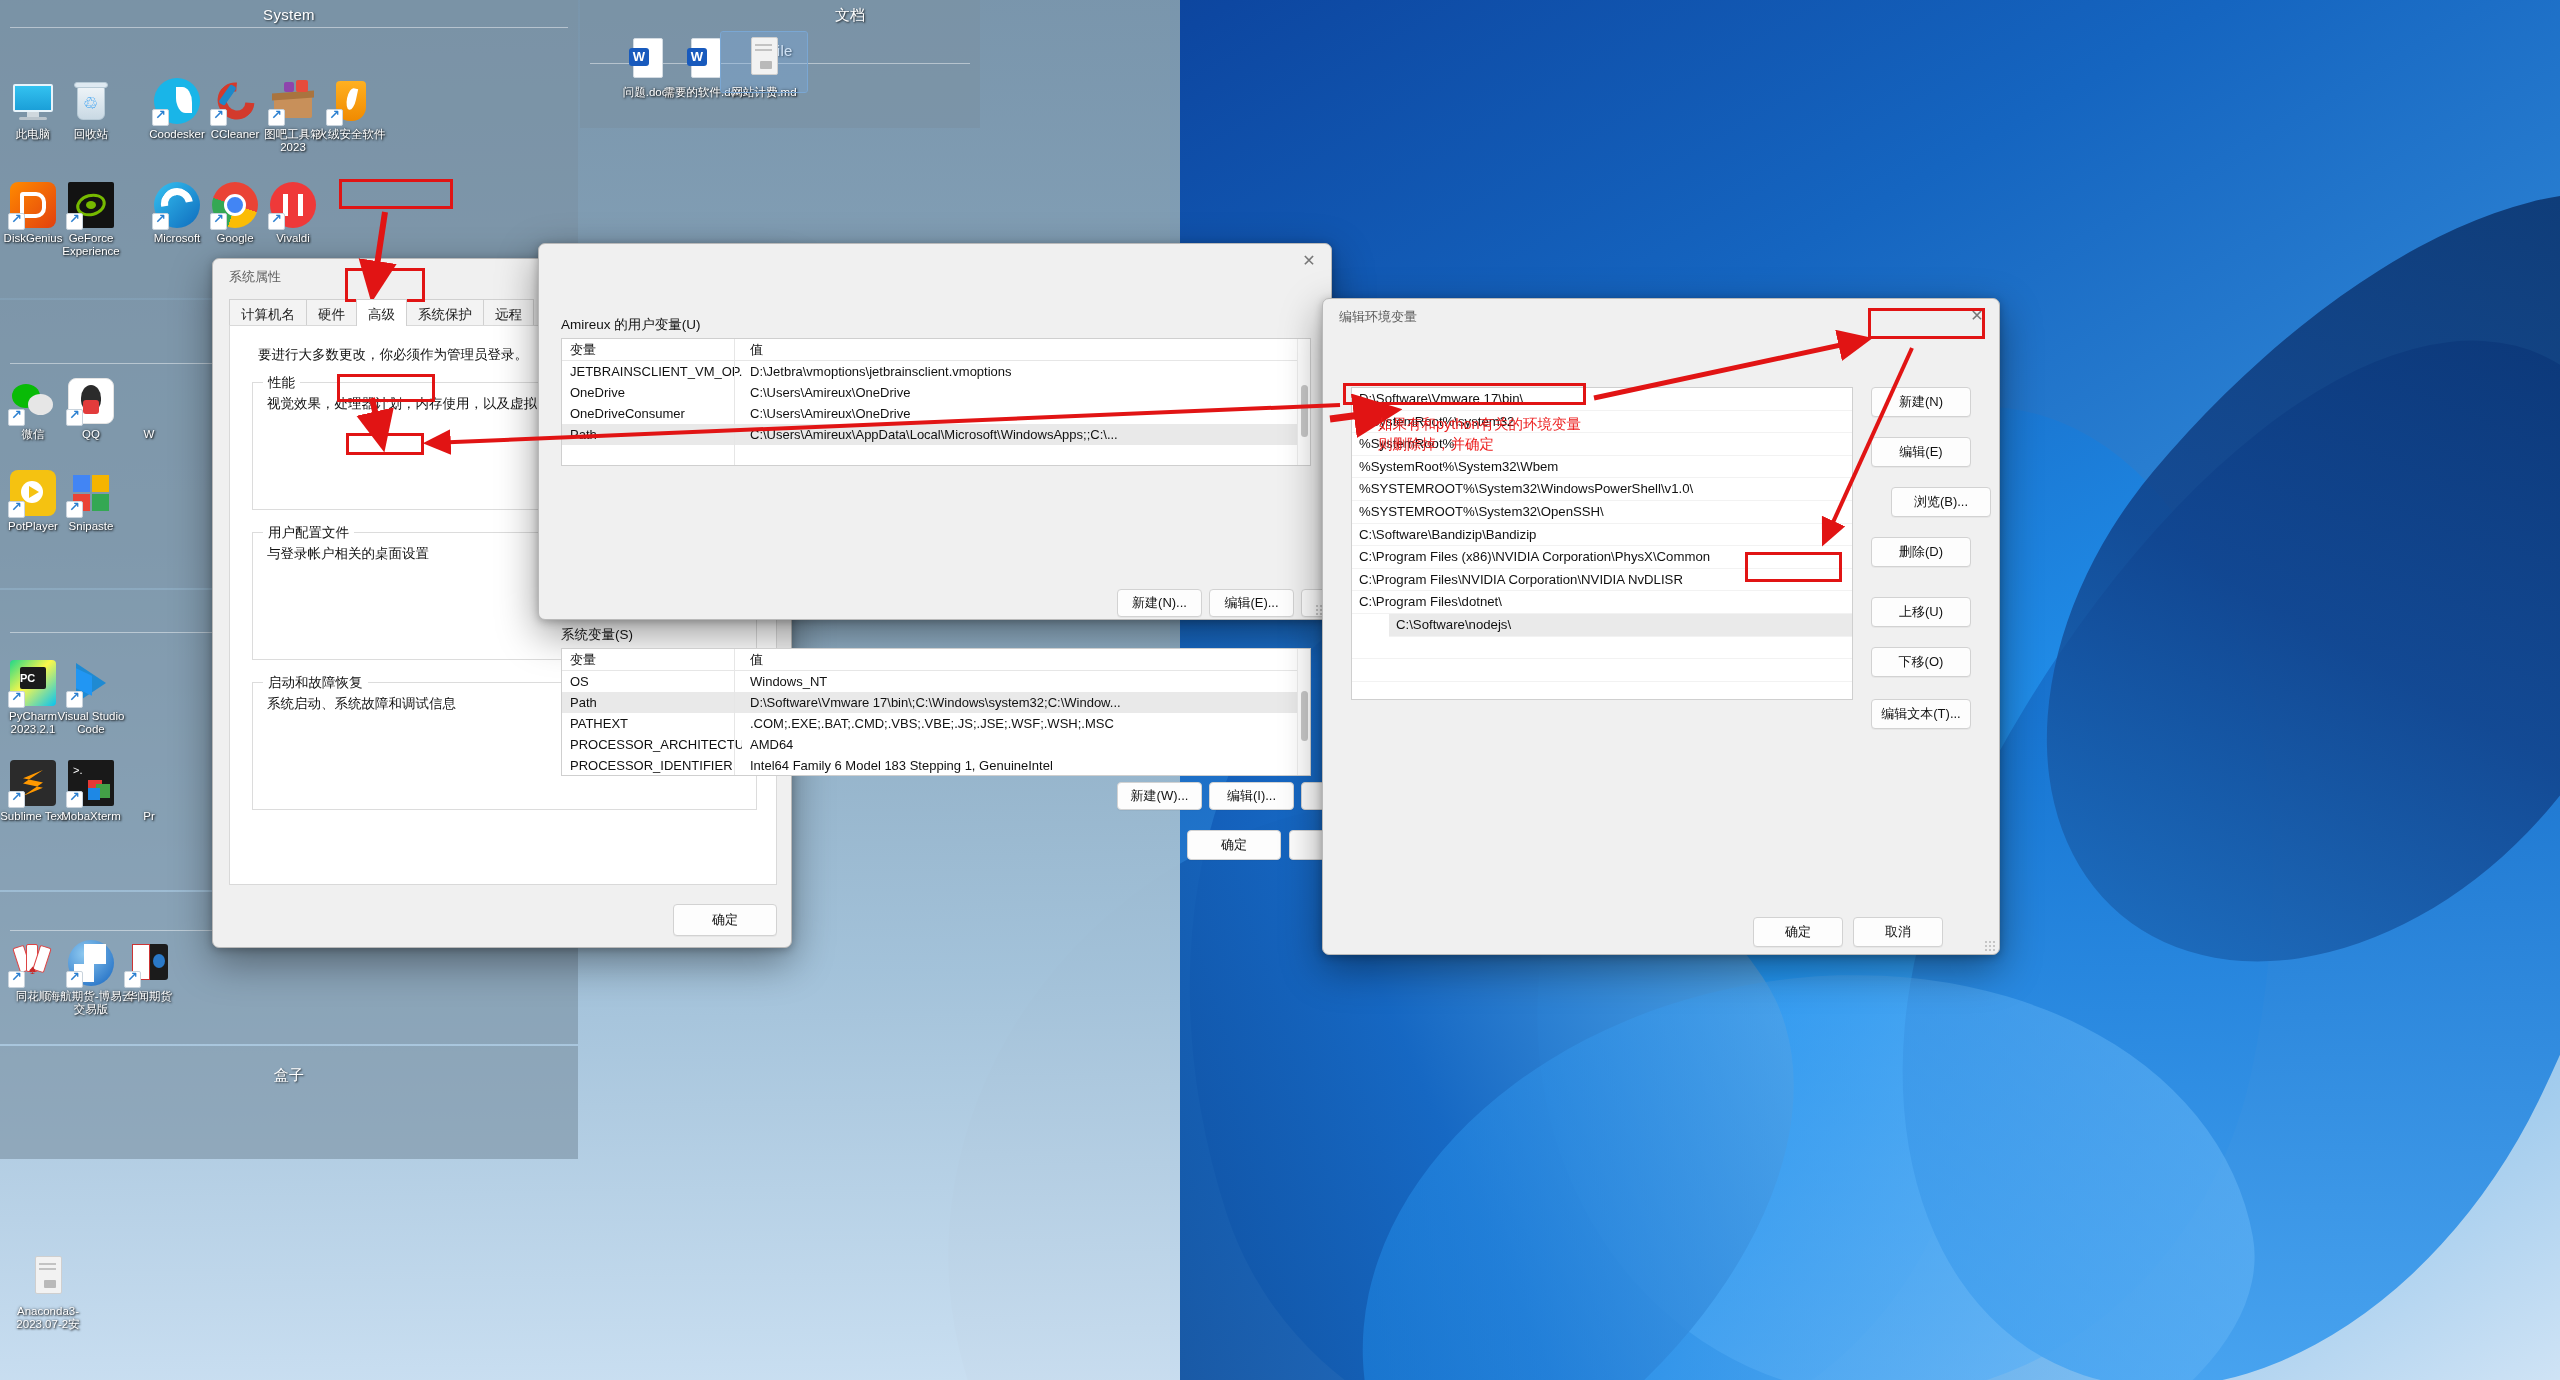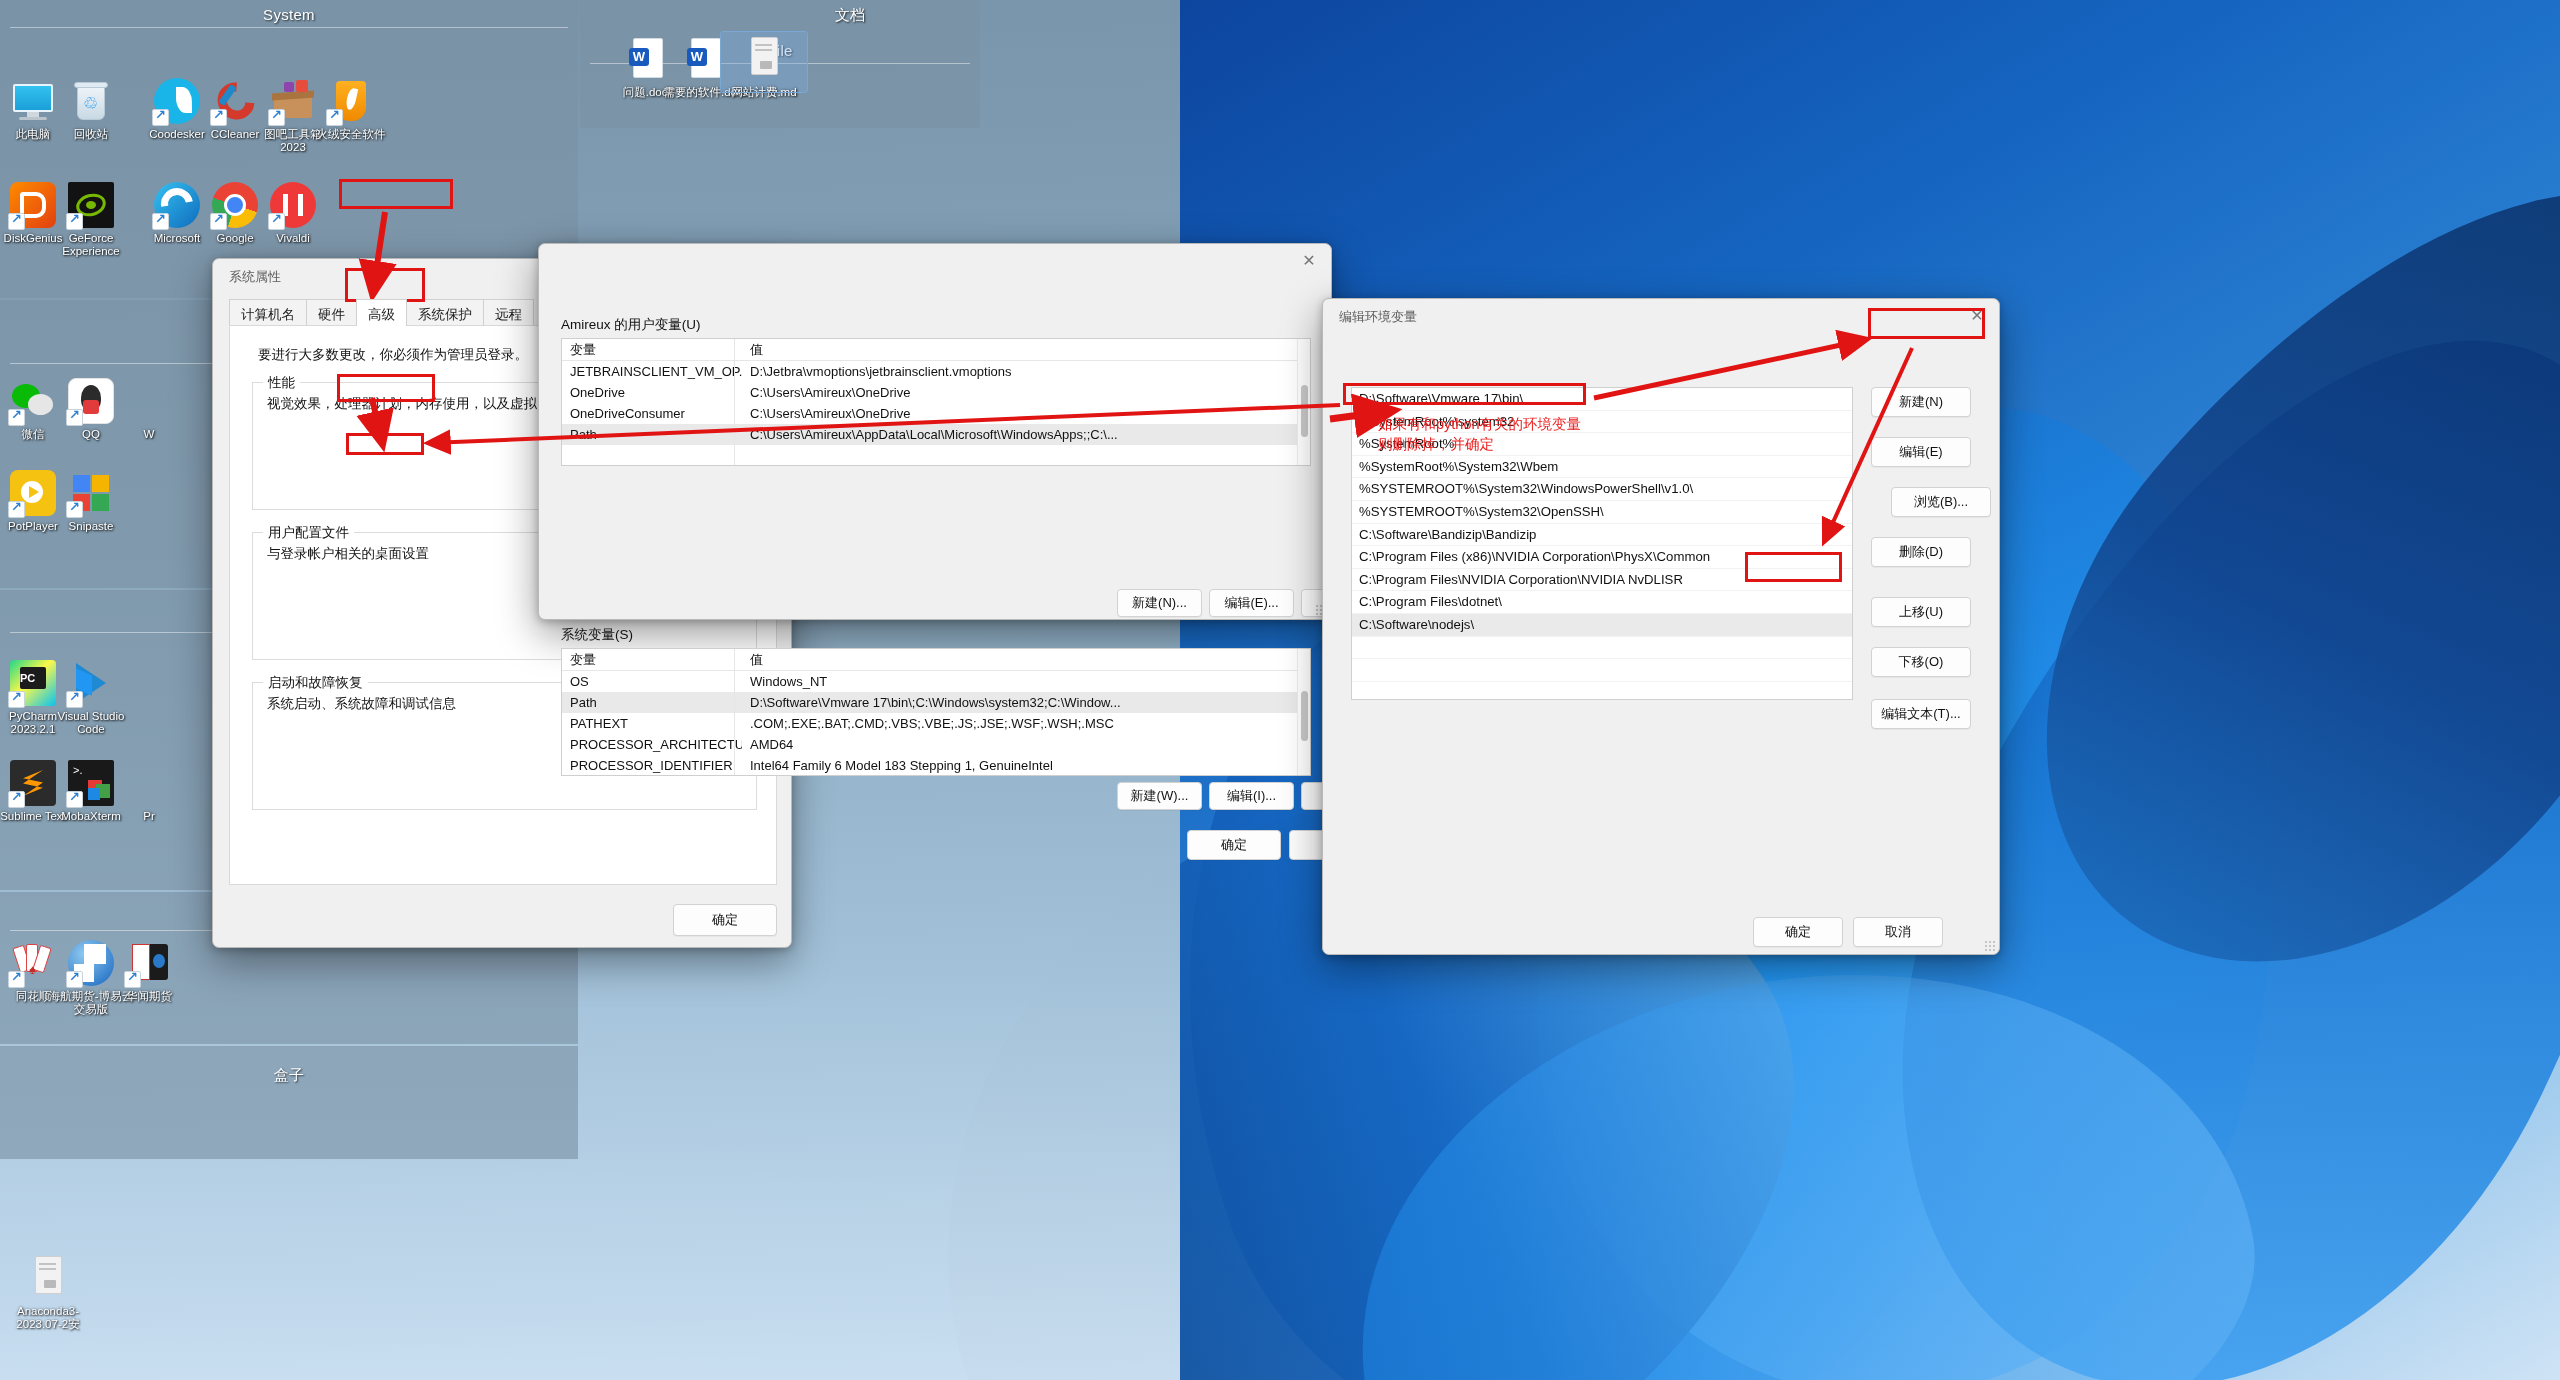--- a/index.html
+++ b/index.html
@@ -68,21 +68,21 @@
   .col-b { flex:1; padding-left:8px; overflow:hidden; white-space:nowrap; }
   .col-div { position:absolute; top:0; bottom:0; width:1px; background:#e6e6e6; }
 
   .sbar { position:absolute; right:0; top:0; bottom:0; width:13px; background:#fff; border-left:1px solid #eee;}
   .sthumb { position:absolute; left:3px; width:7px; background:#c8c8c8; border-radius:4px; }
 
   
   .plist { position:absolute; background:#fff; border:1px solid #cfcfcf; overflow:hidden; }
   .prow { height:22.6px; font-size:13.2px; color:#111; padding-left:7px; line-height:22.6px;
      border-bottom:1px solid #f2f2f2; white-space:nowrap; overflow:hidden;}
-  .prow.sel { background:#eaeaea; }
+  .prow.sel { background:#eaeaea;margin-left:37px; }
 
   
   .anno-box { position:absolute; border:3px solid #e11414; pointer-events:none; }
   .anno-text { position:absolute; color:#ec1c1c; font-size:14.5px; line-height:20px; white-space:pre-line; }
   svg.anno { position:absolute; left:0; top:0; width:2560px; height:1380px; pointer-events:none; }
 
   .resize-grip { position:absolute; right:4px; bottom:3px; width:11px; height:11px; opacity:.5;
      background:
        radial-gradient(#999 40%, transparent 41%) 0 0/4px 4px repeat; }
 </style>

